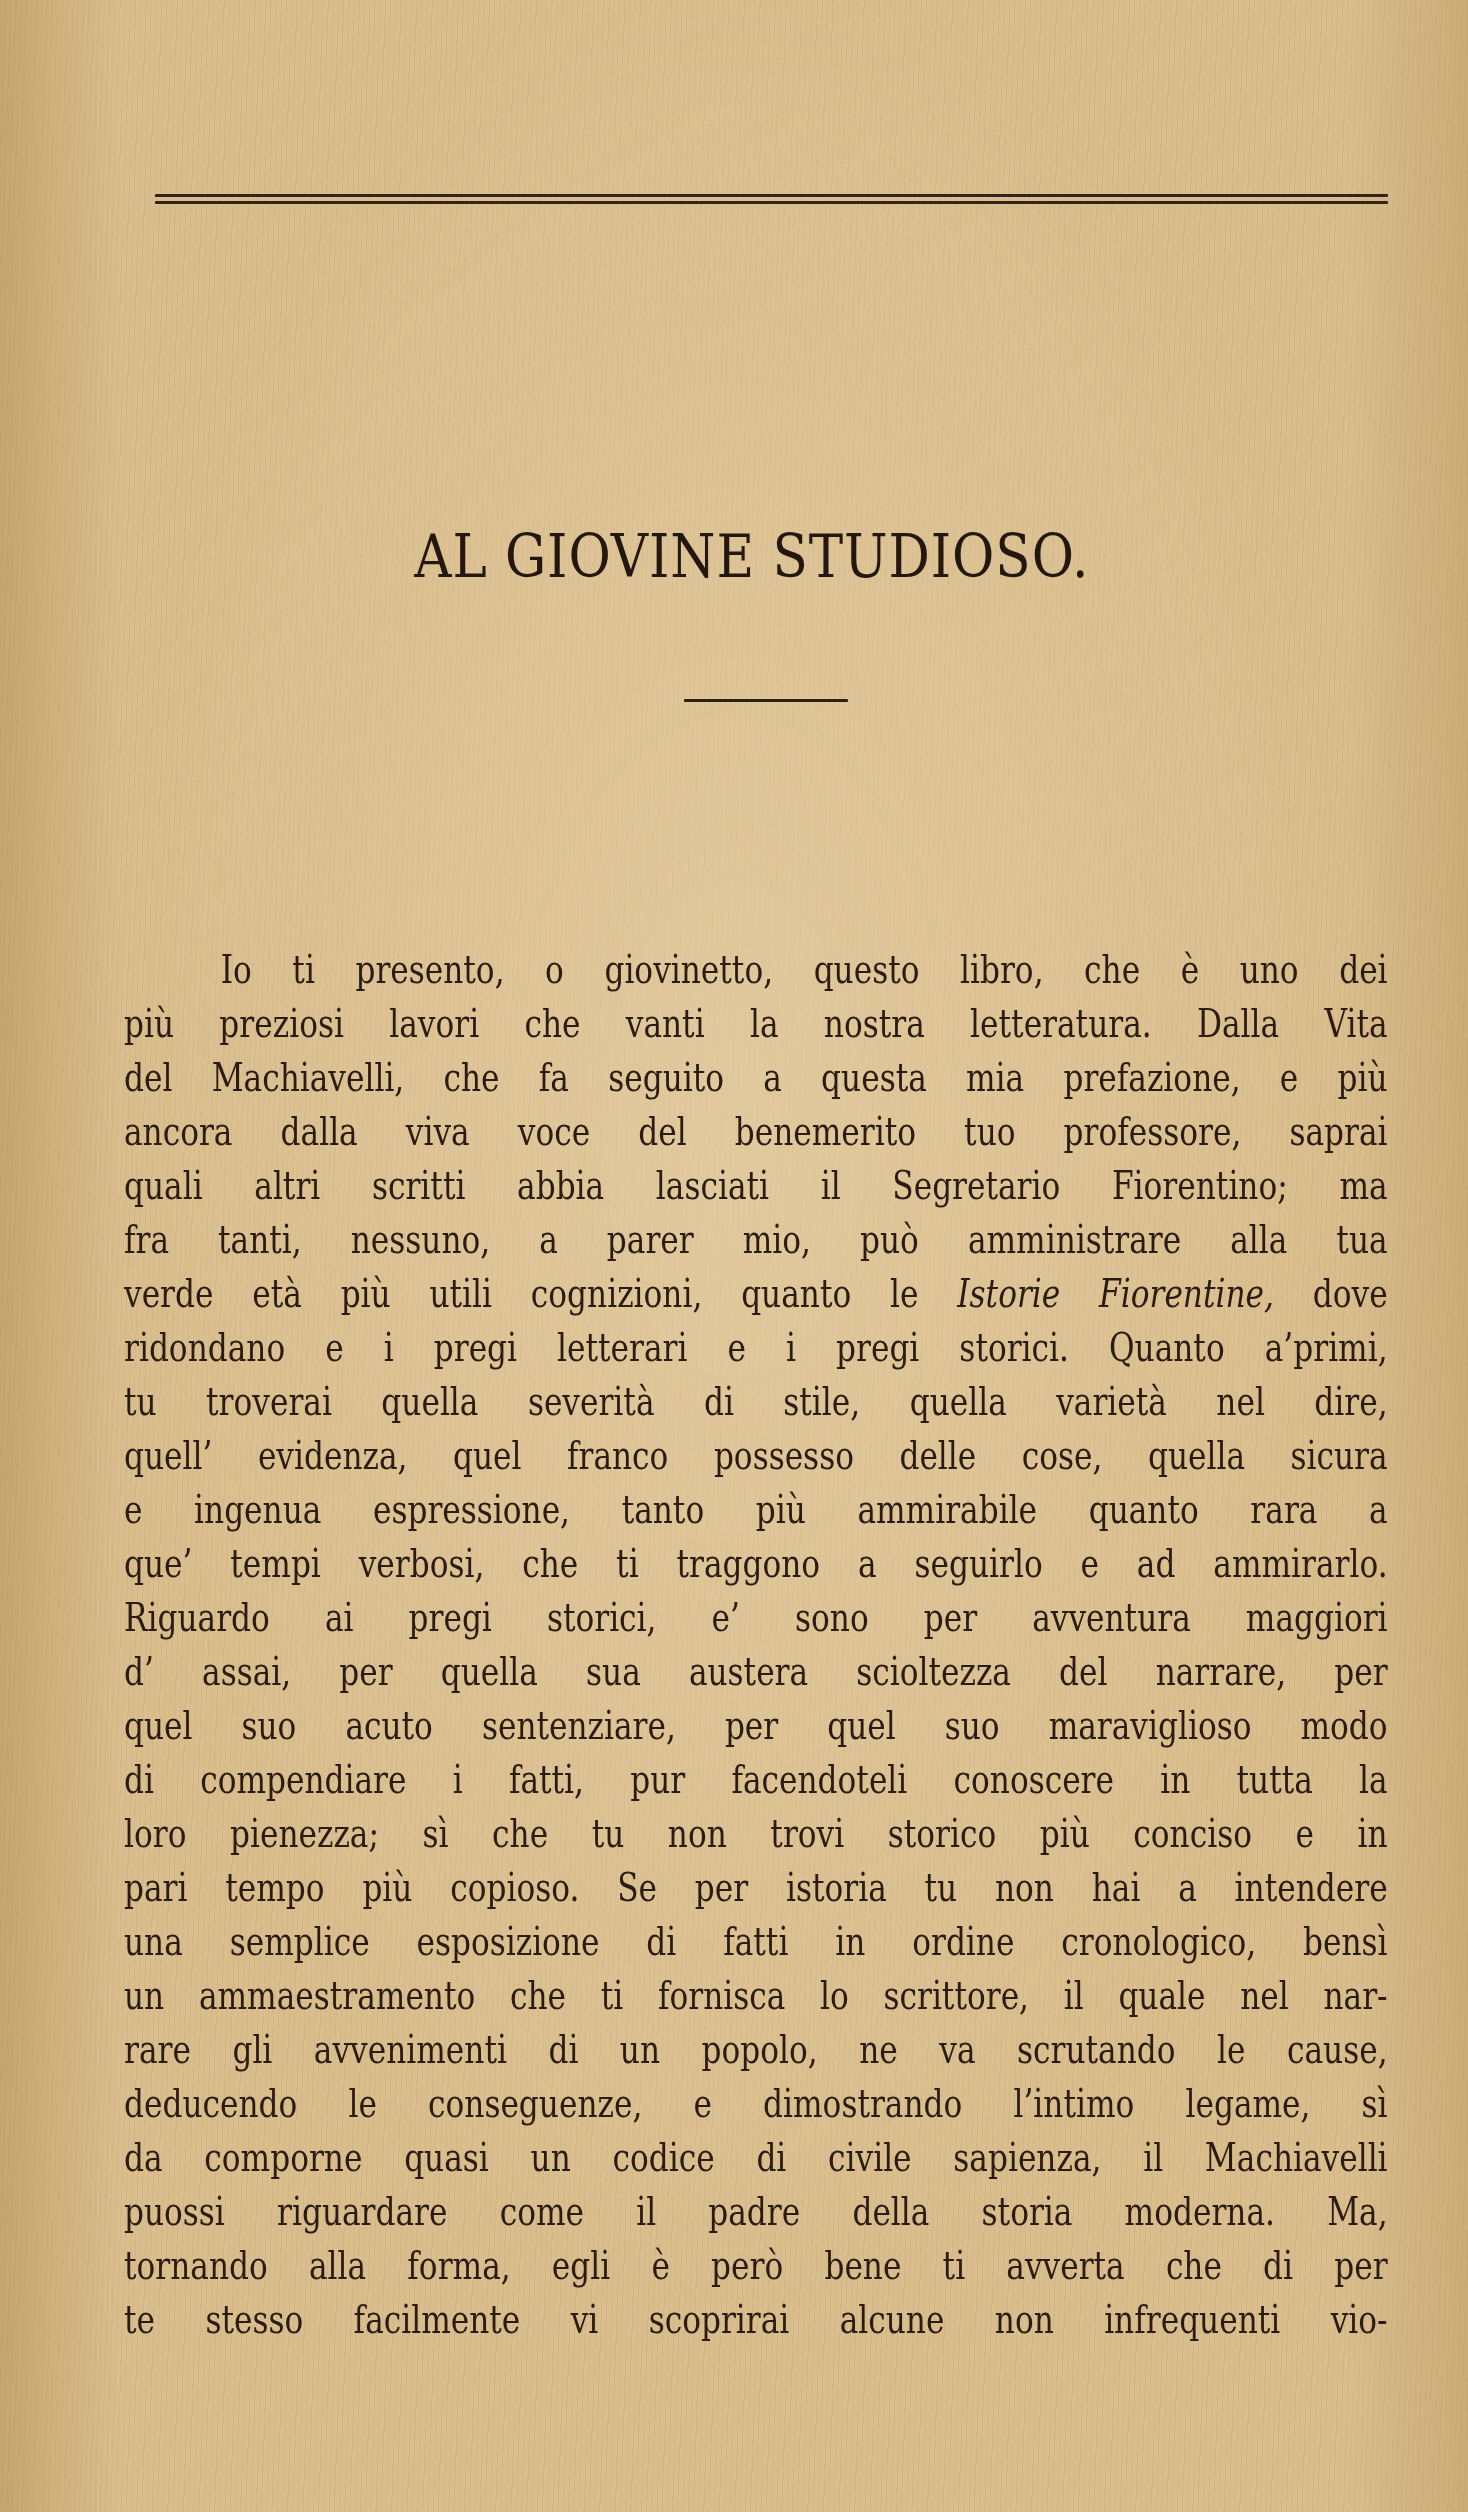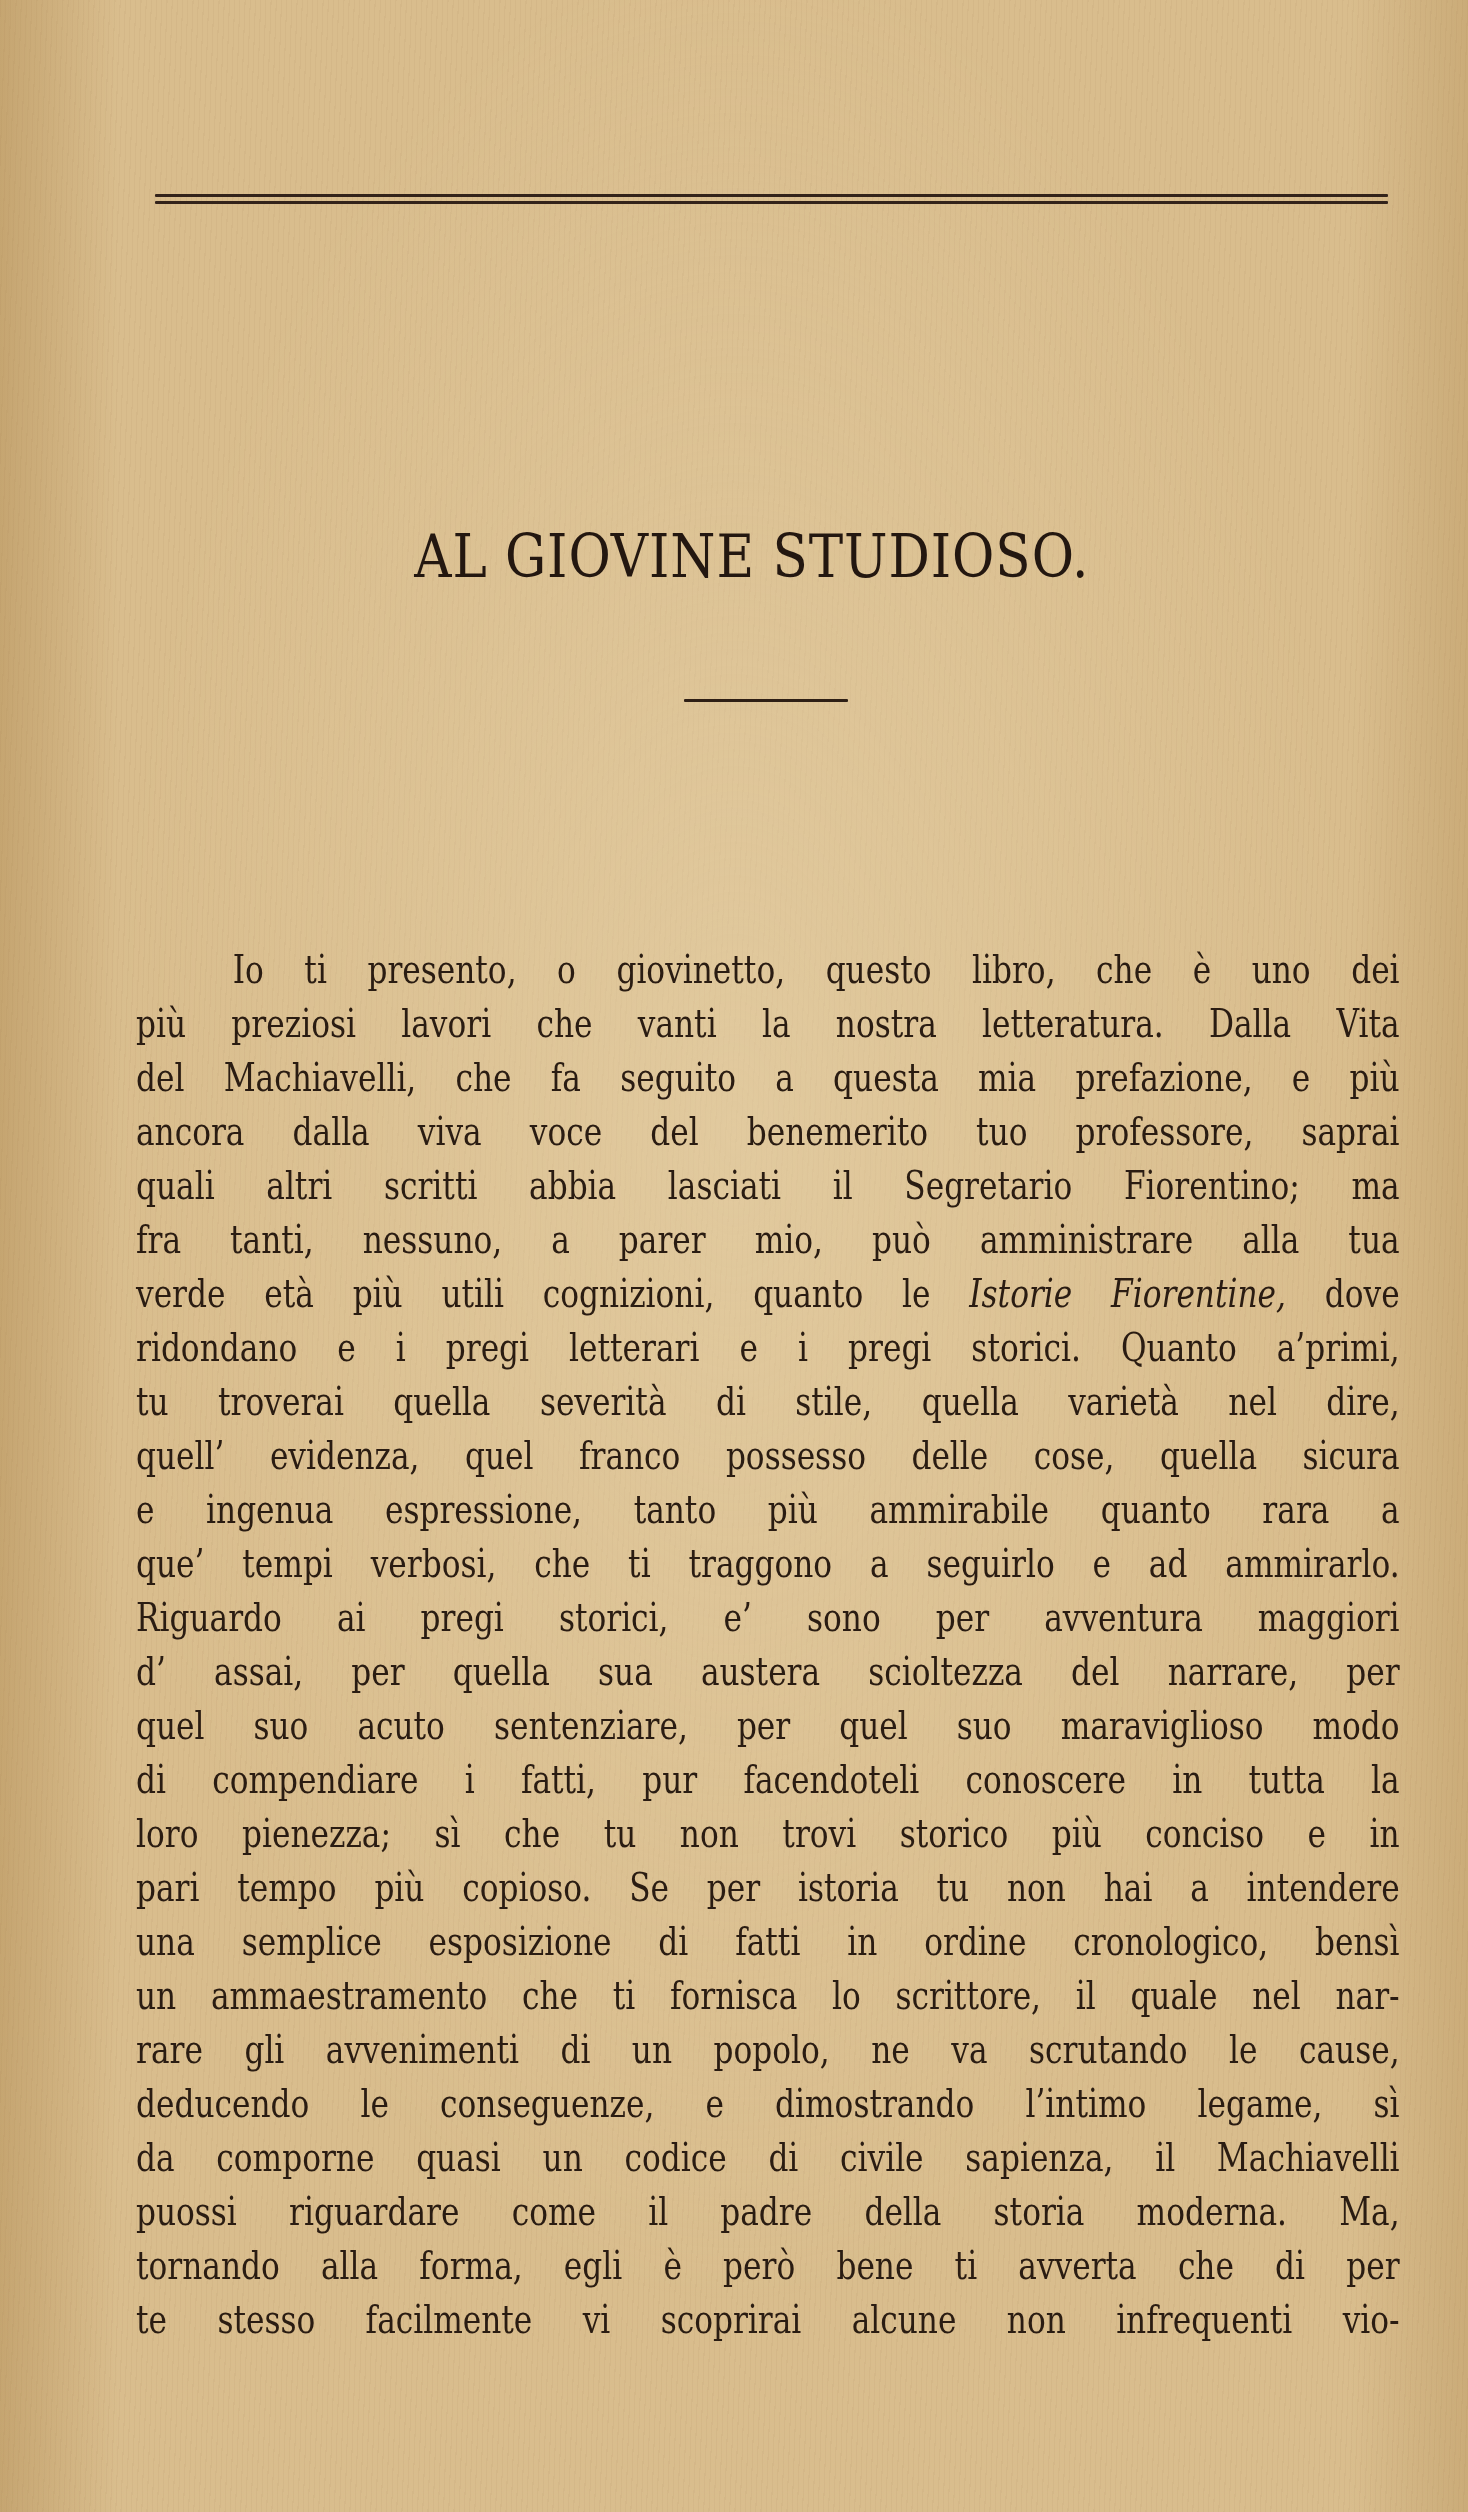--- a/index.html
+++ b/index.html
@@ -31,21 +31,21 @@
     transform: scaleX(0.86); transform-origin: 753px 0;
     color: #231710;
     padding-left: 34px; box-sizing: border-box;
   }
   .short-rule {
     position: absolute; left: 684px; top: 671px; width: 164px; height: 3.4px;
     background: #2e1f15; border-radius: 1.1px;
   }
 
   .body-text {
-    position: absolute; left: 136px; top: 914px; width: 1264px;
+    position: absolute; left: 124px; top: 914px; width: 1264px;
   }
   .body-line {
     height: 54px; line-height: 54px;
     font-size: 40px;
     white-space: nowrap;
     text-align: justify; text-align-last: justify;
     transform: scaleX(0.78); transform-origin: 0 0;
     width: 1620px;
     color: #2a1c12;
   }

